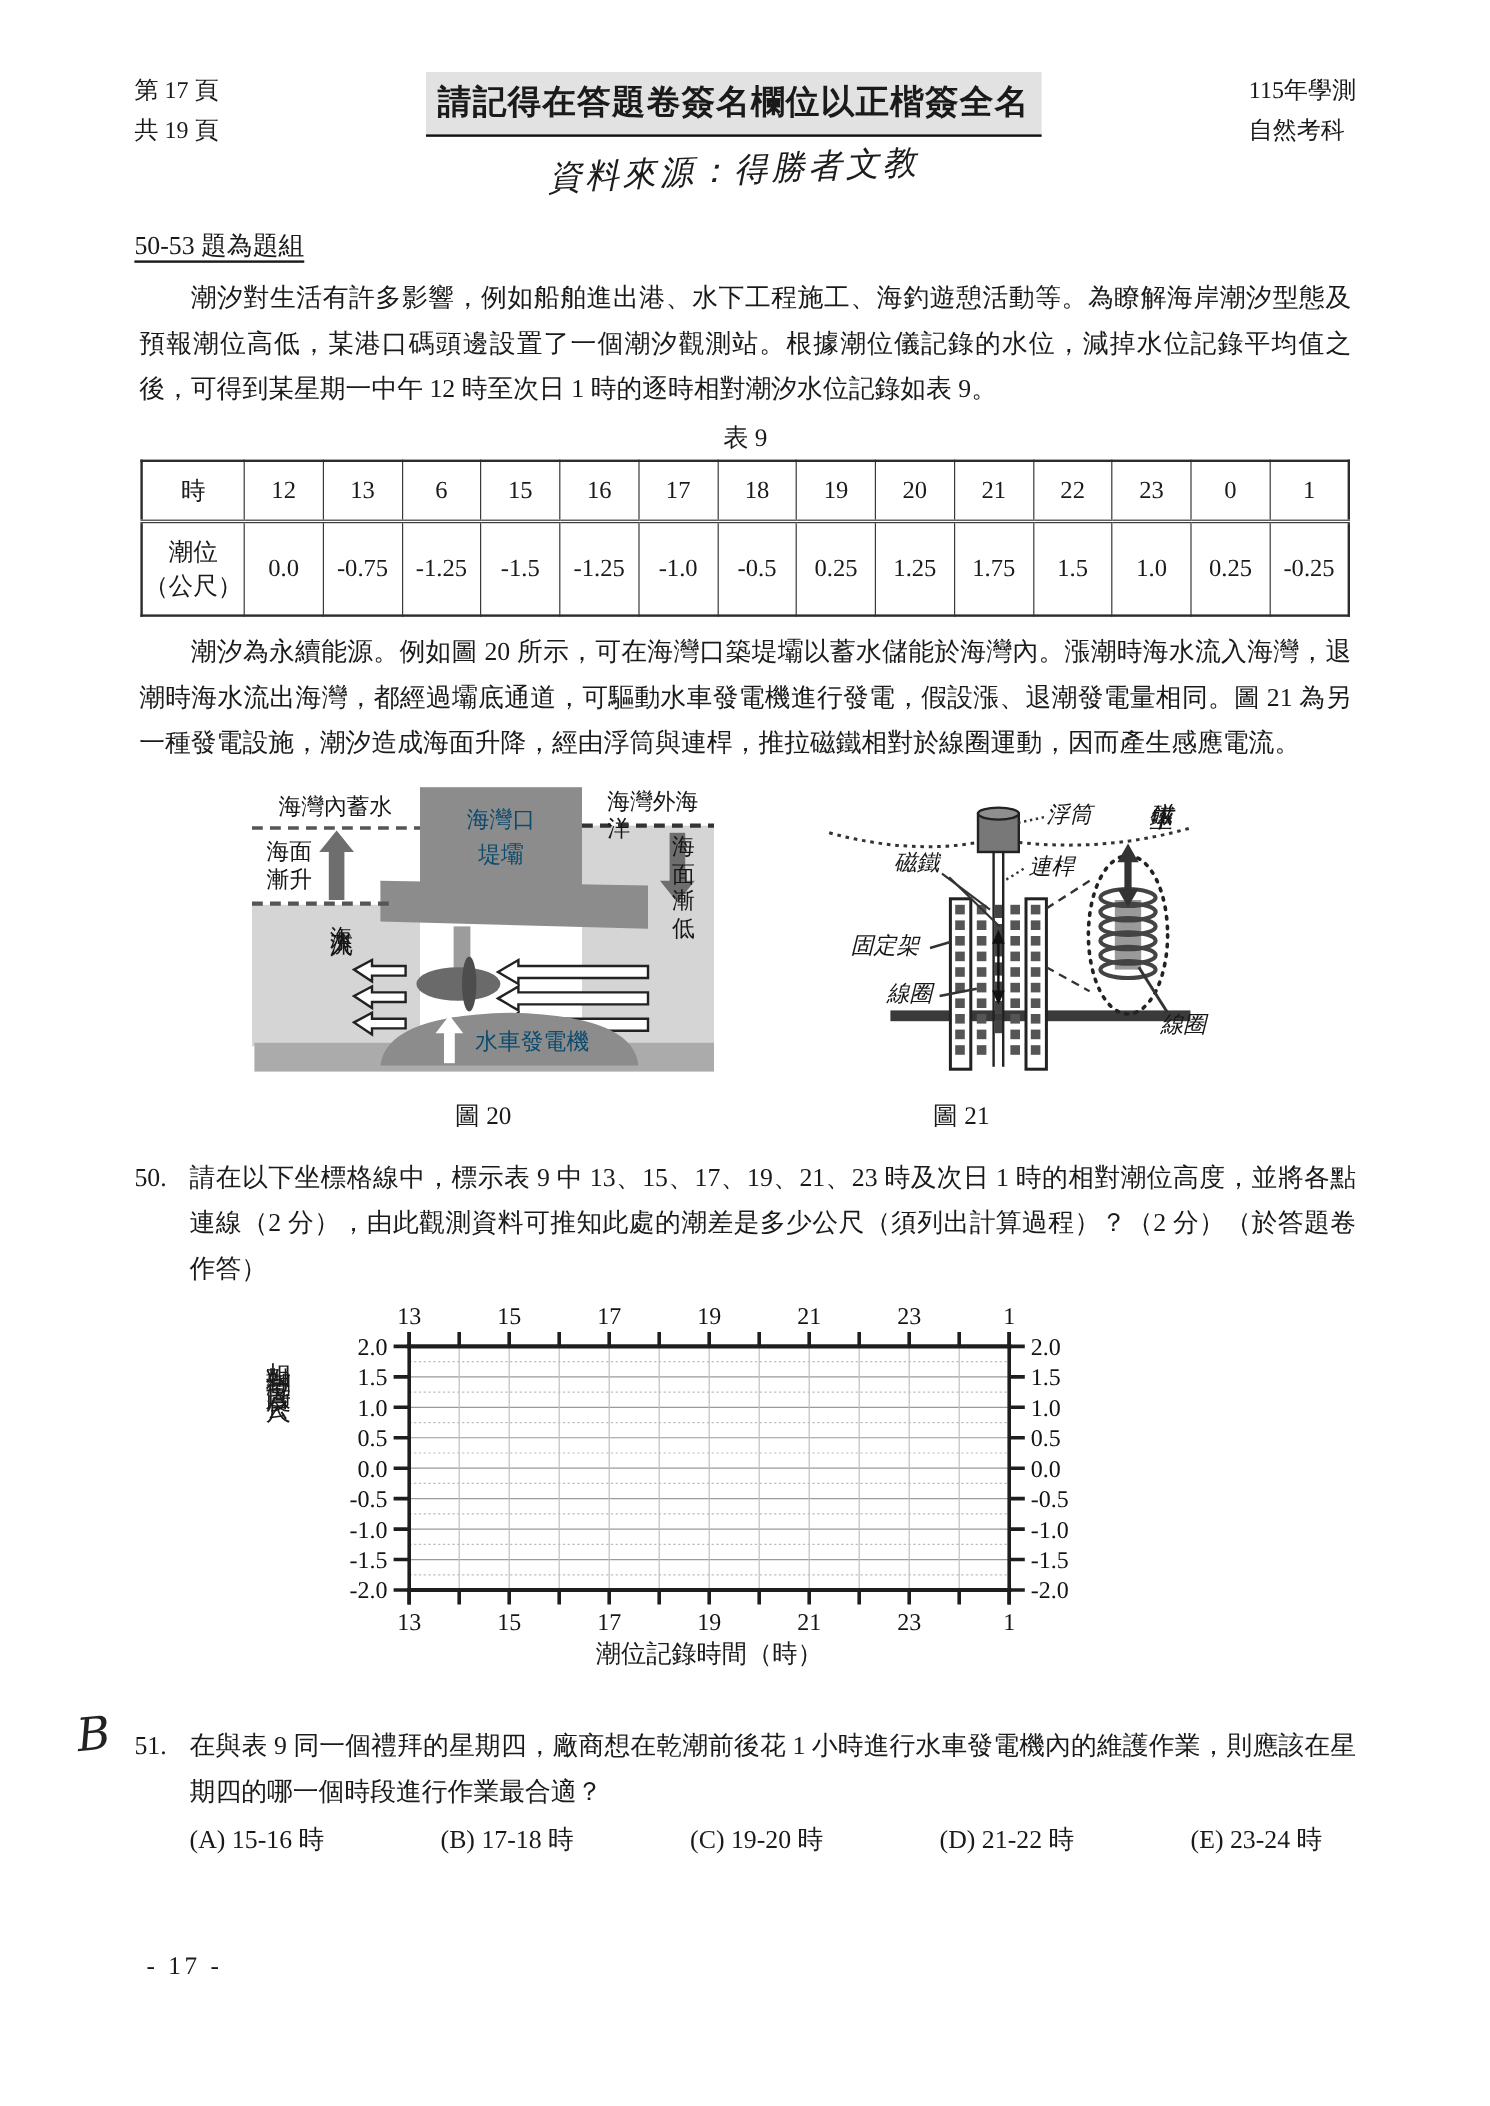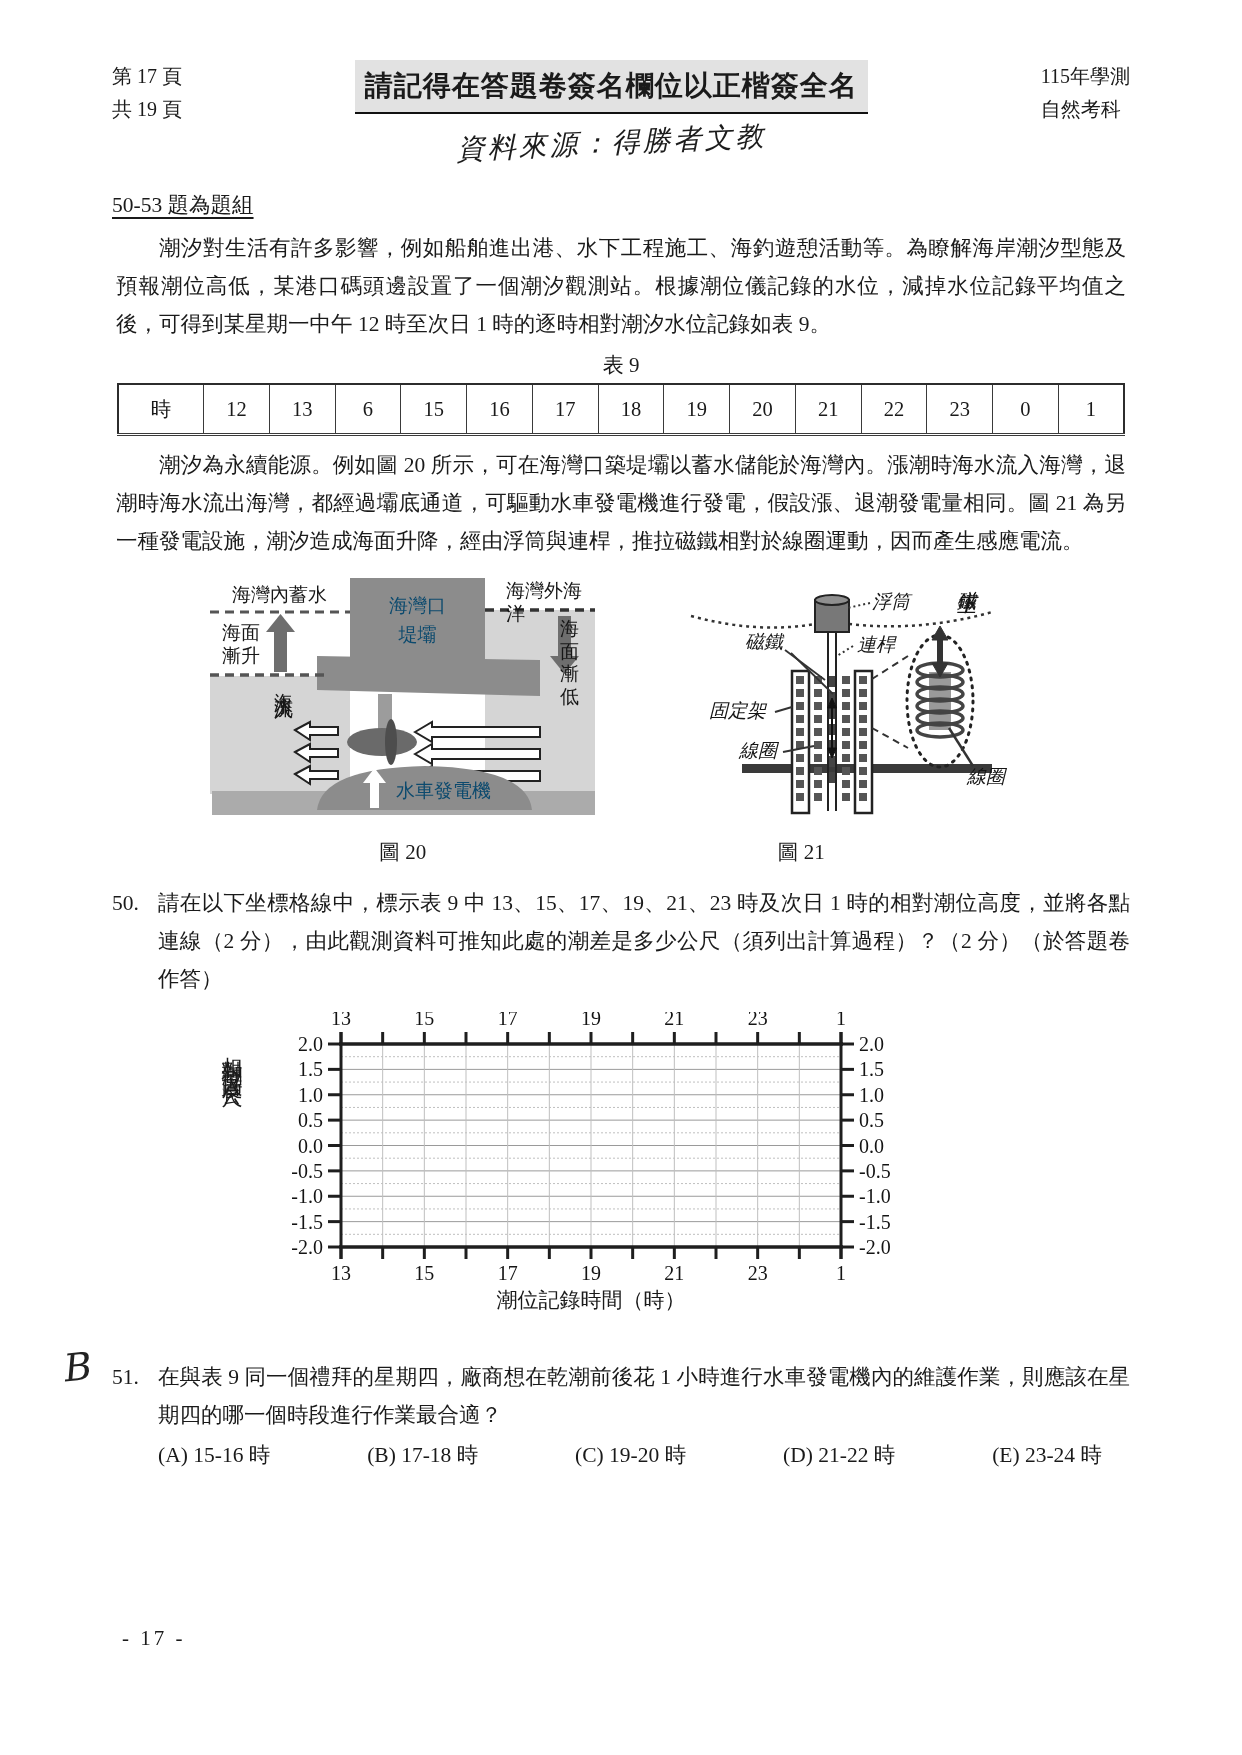--- a/index.html
+++ b/index.html
@@ -88,20 +88,40 @@
       <td>16</td>
       <td>17</td>
       <td>18</td>
       <td>19</td>
       <td>20</td>
       <td>21</td>
       <td>22</td>
       <td>23</td>
       <td>0</td>
       <td>1</td>
+    </tr>
+    <tr class="vrow">
+      <td class="c0">
+        <div>潮位</div>
+        <div>（公尺）</div>
+      </td>
+      <td>0.0</td>
+      <td>-0.75</td>
+      <td>-1.25</td>
+      <td>-1.5</td>
+      <td>-1.25</td>
+      <td>-1.0</td>
+      <td>-0.5</td>
+      <td>0.25</td>
+      <td>1.25</td>
+      <td>1.75</td>
+      <td>1.5</td>
+      <td>1.0</td>
+      <td>0.25</td>
+      <td>-0.25</td>
     </tr>
   </tbody>
     </table>
 
   <div class="para">潮汐為永續能源。例如圖 20 所示，可在海灣口築堤壩以蓄水儲能於海灣內。漲潮時海水流入海灣，退潮時海水流出海灣，都經過壩底通道，可驅動水車發電機進行發電，假設漲、退潮發電量相同。圖 21 為另一種發電設施，潮汐造成海面升降，經由浮筒與連桿，推拉磁鐵相對於線圈運動，因而產生感應電流。</div>
 
   <div class="figures">
 
     <div class="fig">
       <div class="fig20-wrap">

